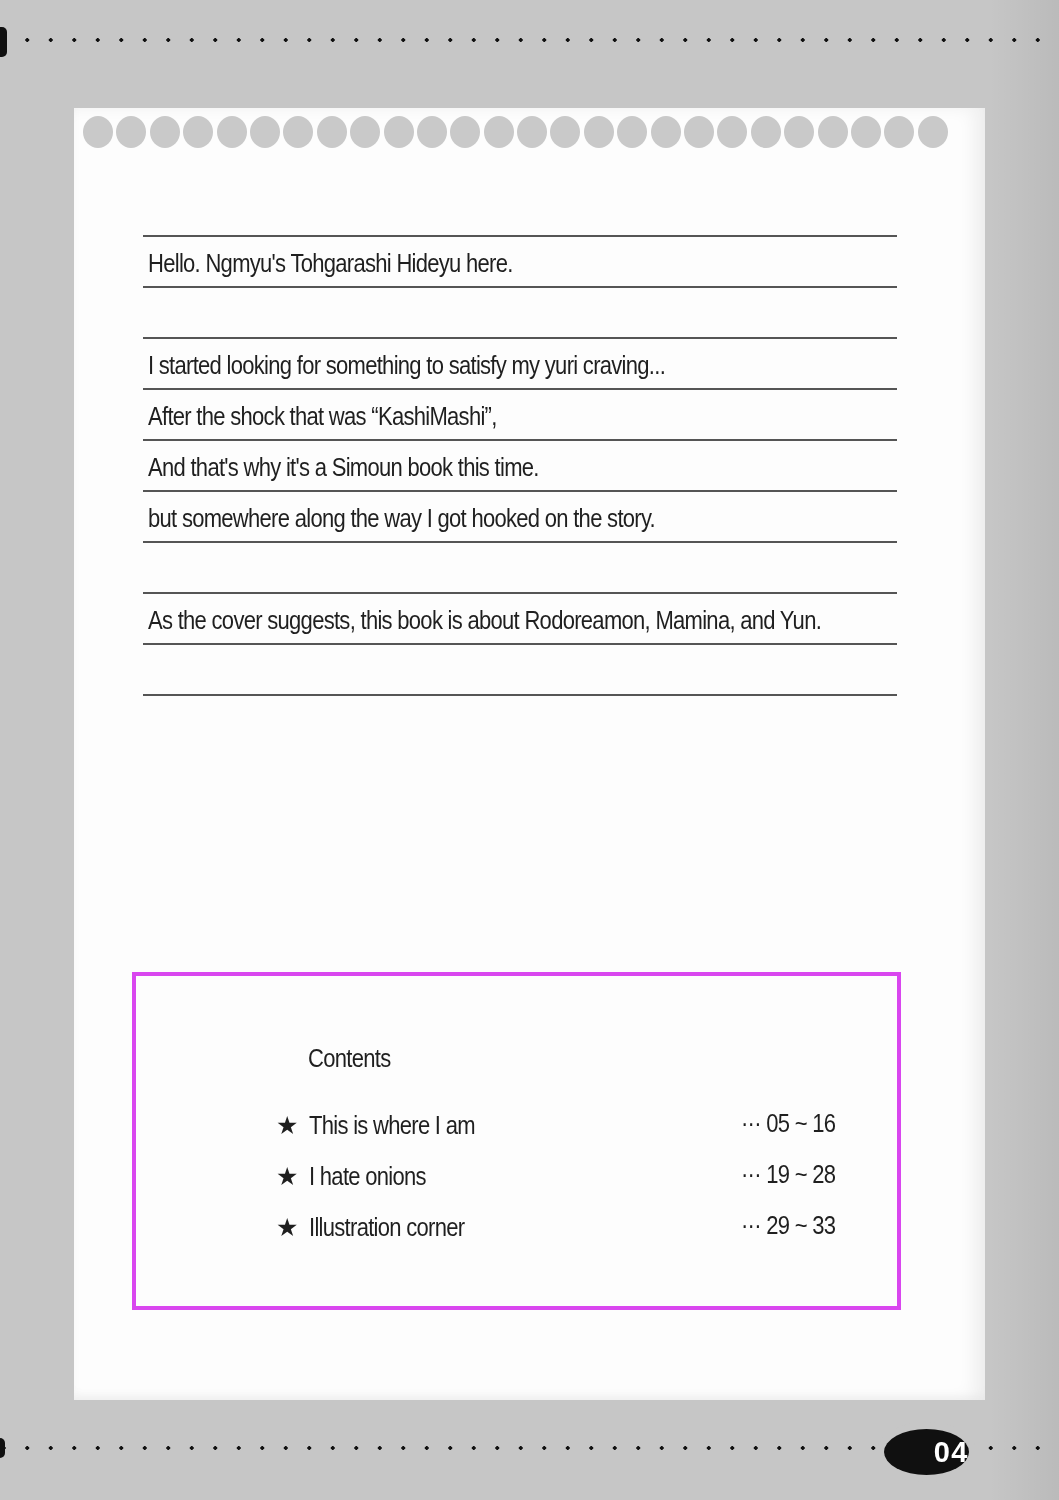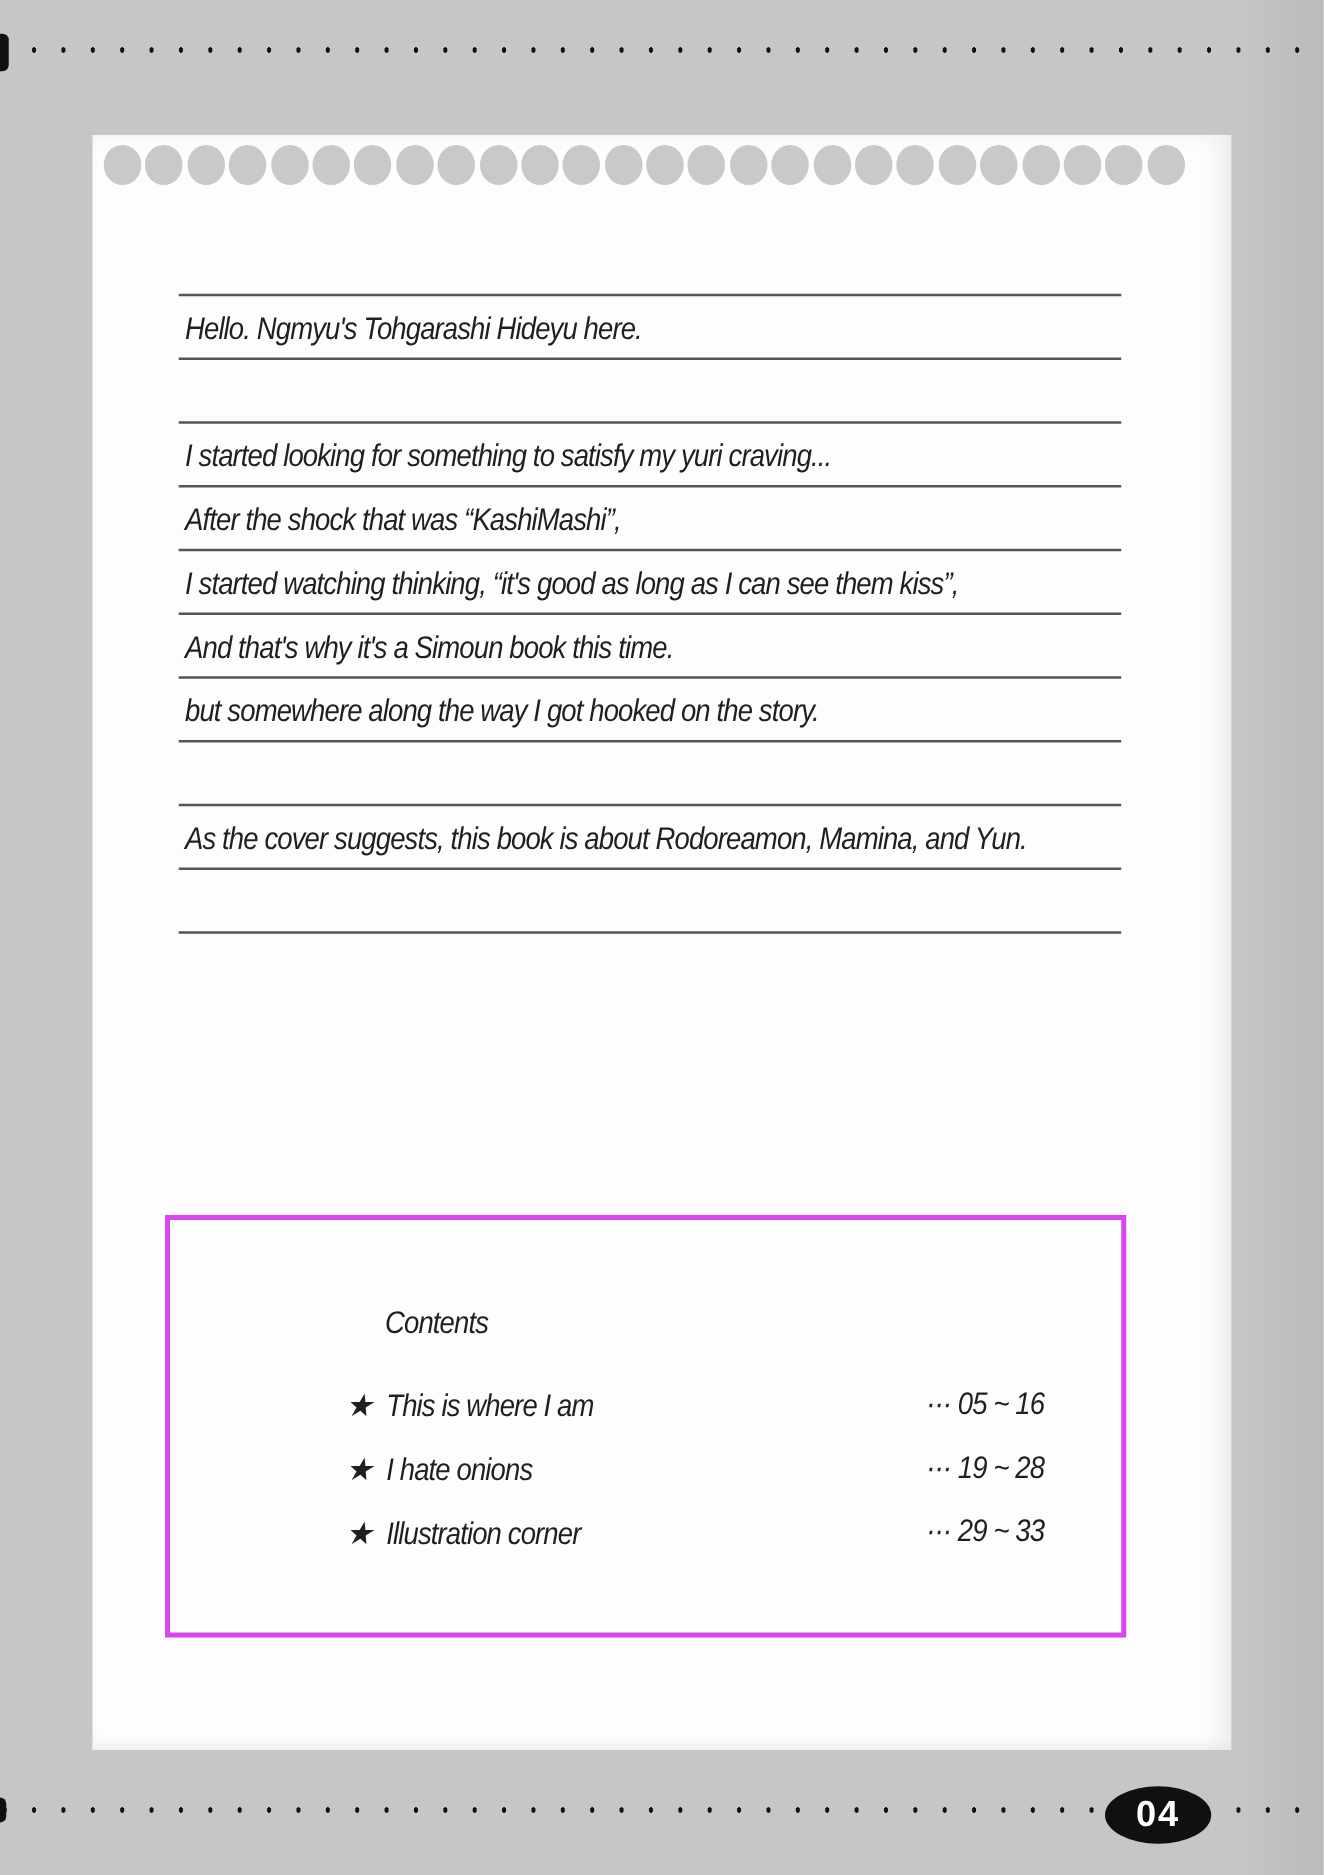--- a/index.html
+++ b/index.html
@@ -31,21 +31,20 @@
   
   .edge-mark{position:absolute;left:0;background:var(--dot);border-radius:0 5px 5px 0;}
   .edge-mark.top{top:27px;width:7px;height:30px;}
   .edge-mark.bottom{top:1438px;width:5px;height:20px;}
 
   
   .page{
     position:absolute;left:74px;top:108px;width:911px;height:1292px;
     background:var(--paper);
     box-shadow:inset -12px 0 16px rgba(0,0,0,0.055), inset 0 -5px 8px rgba(0,0,0,0.03);
-    font-style:italic;
   }
 
   
   .circles{position:absolute;left:9px;top:8px;display:flex;gap:3.4px;}
   .circle{width:30px;height:32px;border-radius:50%;background:var(--circle);flex:0 0 auto;}
 
   
   .hand{
     font-size:25px;letter-spacing:-0.8px;color:var(--ink);
     display:inline-block;transform:scaleX(0.88);transform-origin:0 100%;
@@ -69,21 +68,21 @@
   .contents-item.i0{top:132px;}
   .contents-item.i1{top:183px;}
   .contents-item.i2{top:234px;}
   .star{font-size:25px;color:var(--ink);margin-right:11px;line-height:1;}
   .pages{position:absolute;left:465px;top:1px;}
 
   
   .page-oval{
     position:absolute;left:884px;top:1429px;width:85px;height:46px;
     background:var(--dot);border-radius:50%;
-    display:flex;align-items:center;justify-content:center;
+    display:flex;align-items:center;justify-content:flex-end;
     box-shadow:0 0 0 7px var(--bg);
   }
   .page-oval span{
     color:var(--oval_text);font-weight:bold;font-size:29px;letter-spacing:1.5px;
     font-family:"Liberation Sans", sans-serif;
   }
 </style>
 </head>
 <body>
 
@@ -128,23 +127,20 @@
     <div class="ruled-row">
         <span class="hand"></span>
       </div>
     <div class="ruled-row">
         <span class="hand">I started looking for something to satisfy my yuri craving...</span>
       </div>
     <div class="ruled-row">
         <span class="hand">After the shock that was “KashiMashi”,</span>
       </div>
     <div class="ruled-row">
-        <span class="hand">I started watching thinking, “it's good as long as I can see them kiss”,</span>
-      </div>
-    <div class="ruled-row">
         <span class="hand">And that's why it's a Simoun book this time.</span>
       </div>
     <div class="ruled-row">
         <span class="hand">but somewhere along the way I got hooked on the story.</span>
       </div>
     <div class="ruled-row">
         <span class="hand"></span>
       </div>
     <div class="ruled-row">
         <span class="hand">As the cover suggests, this book is about Rodoreamon, Mamina, and Yun.</span>

